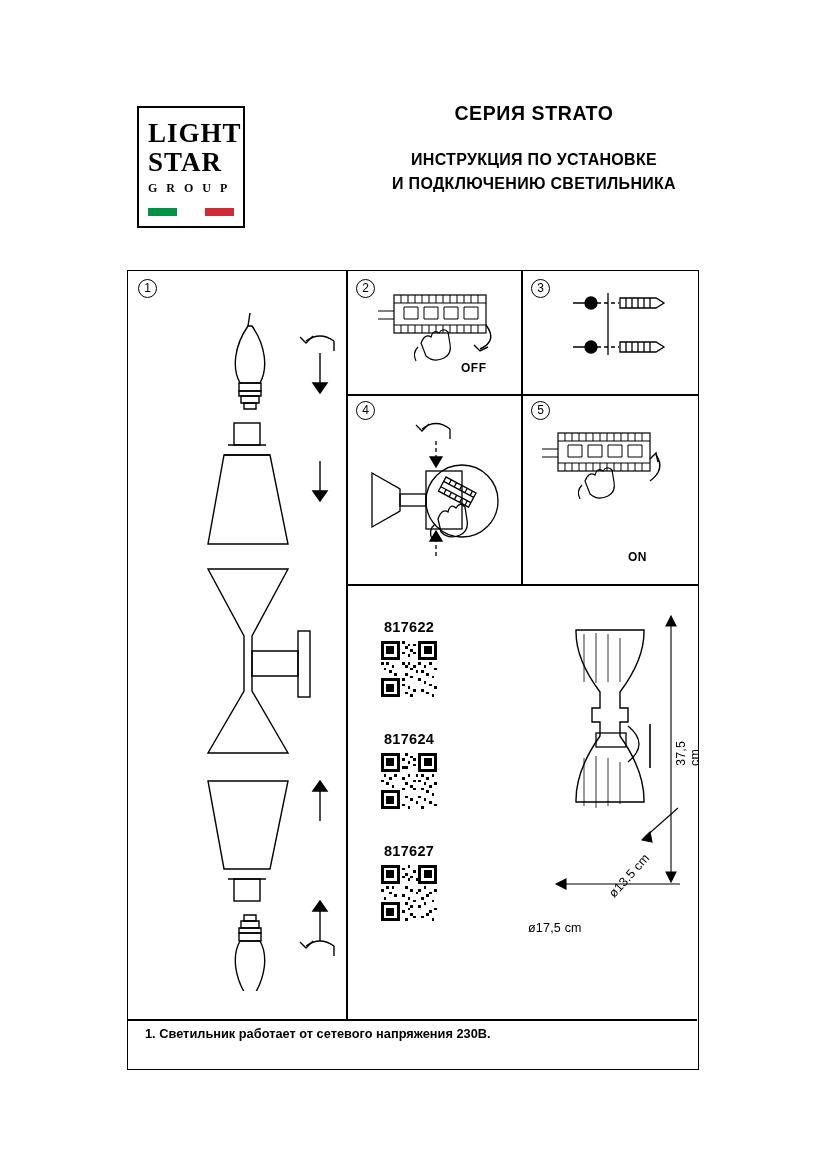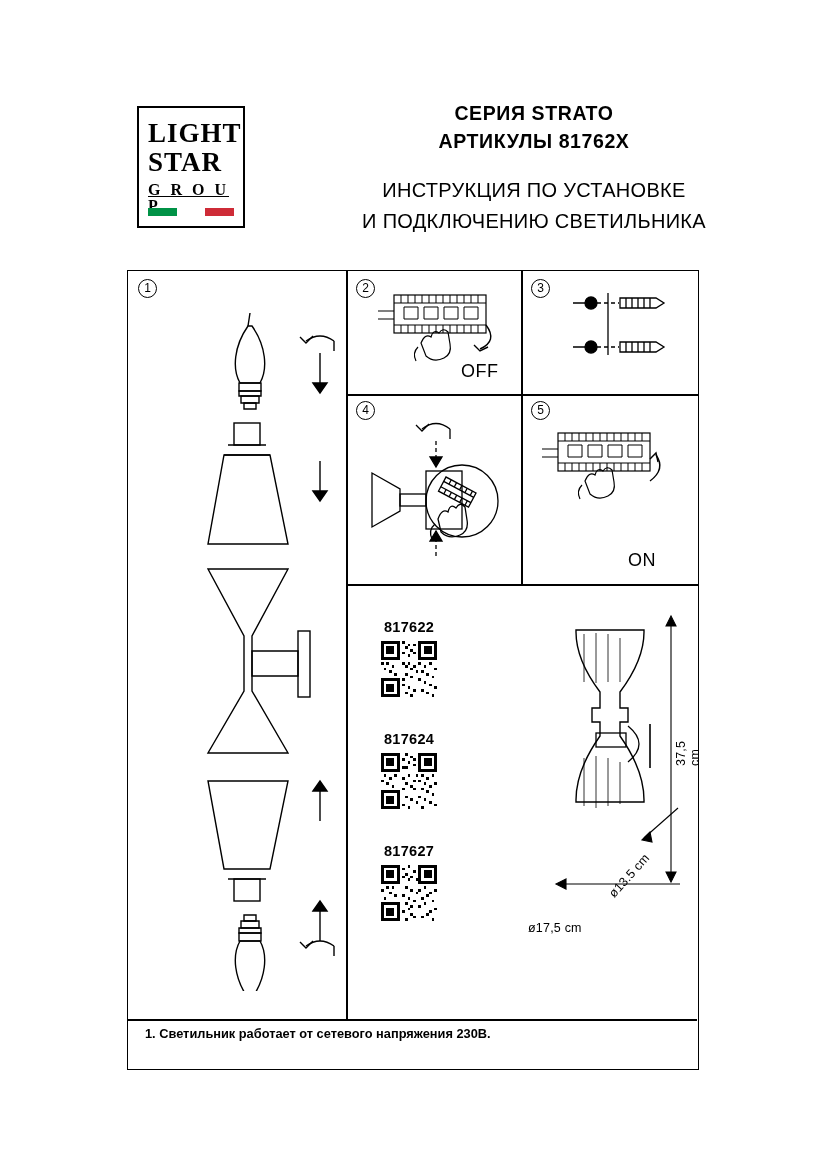--- a/index.html
+++ b/index.html
@@ -44,21 +44,21 @@
     font-family: "Liberation Serif", serif;
     font-weight: bold;
     letter-spacing: 1px;
     line-height: 1.0;
     color: #000;
     text-align: left;
     padding-left: 9px;
   }
   .logo-l1 { font-size: 27px; padding-top: 12px; }
   .logo-l2 { font-size: 27px; padding-top: 2px; }
-  .logo-l3 { font-size: 16px; letter-spacing: 3px; padding-top: 6px; text-decoration: underline; }
+  .logo-l3 { font-size: 12px; letter-spacing: 3px; padding-top: 6px; }
   .logo-flag {
     position: absolute;
     left: 9px;
     bottom: 10px;
     width: 86px;
     height: 8px;
     display: flex;
   }
   .flag-g { flex: 1; background: #009246; }
   .flag-w { flex: 1; background: #ffffff; }
@@ -72,22 +72,22 @@
     text-align: center;
   }
   .series-line {
     font-size: 19.5px;
     font-weight: bold;
     letter-spacing: 0.6px;
     line-height: 1.42;
   }
   .instr-line {
     margin-top: 21px;
-    font-size: 20px;
-    font-weight: normal;
+    font-size: 16px;
+    font-weight: bold;
     letter-spacing: 0.3px;
     line-height: 1.42;
   }
 
   
   .frame {
     position: absolute;
     left: 127px;
     top: 270px;
     width: 572px;
@@ -116,22 +116,22 @@
     box-sizing: border-box;
     font-size: 12px;
     line-height: 16px;
     text-align: center;
     font-family: "Liberation Sans", sans-serif;
     background: #fff;
   }
 
   .lbl {
     position: absolute;
-    font-size: 18px;
-    font-weight: normal;
+    font-size: 12px;
+    font-weight: bold;
     letter-spacing: 0.5px;
   }
 
   .code-label {
     position: absolute;
     font-size: 14.5px;
     font-weight: bold;
     letter-spacing: 0.3px;
   }
   .qr {
@@ -178,21 +178,20 @@
       <div class="logo-text logo-l3">G R O U P</div>
       <div class="logo-flag">
         <div class="flag-g"></div>
           <div class="flag-w"></div>
           <div class="flag-r"></div>
       </div>
     </div>
 
     <div class="title-block">
       <div class="series-line">СЕРИЯ STRATO</div>
-      <div class="series-line">АРТИКУЛЫ 81762X</div>
       <div class="instr-line">ИНСТРУКЦИЯ ПО УСТАНОВКЕ</div>
       <div class="instr-line" style="margin-top:2px">И ПОДКЛЮЧЕНИЮ СВЕТИЛЬНИКА</div>
     </div>
   </div>
 
   <div class="frame">
 
     <div class="v-div" style="left:218px; top:0; height:748px;"></div>
     <div class="v-div" style="left:393px; top:0; height:123px;"></div>
     <div class="h-div" style="left:218px; top:123px; width:352px;"></div>

